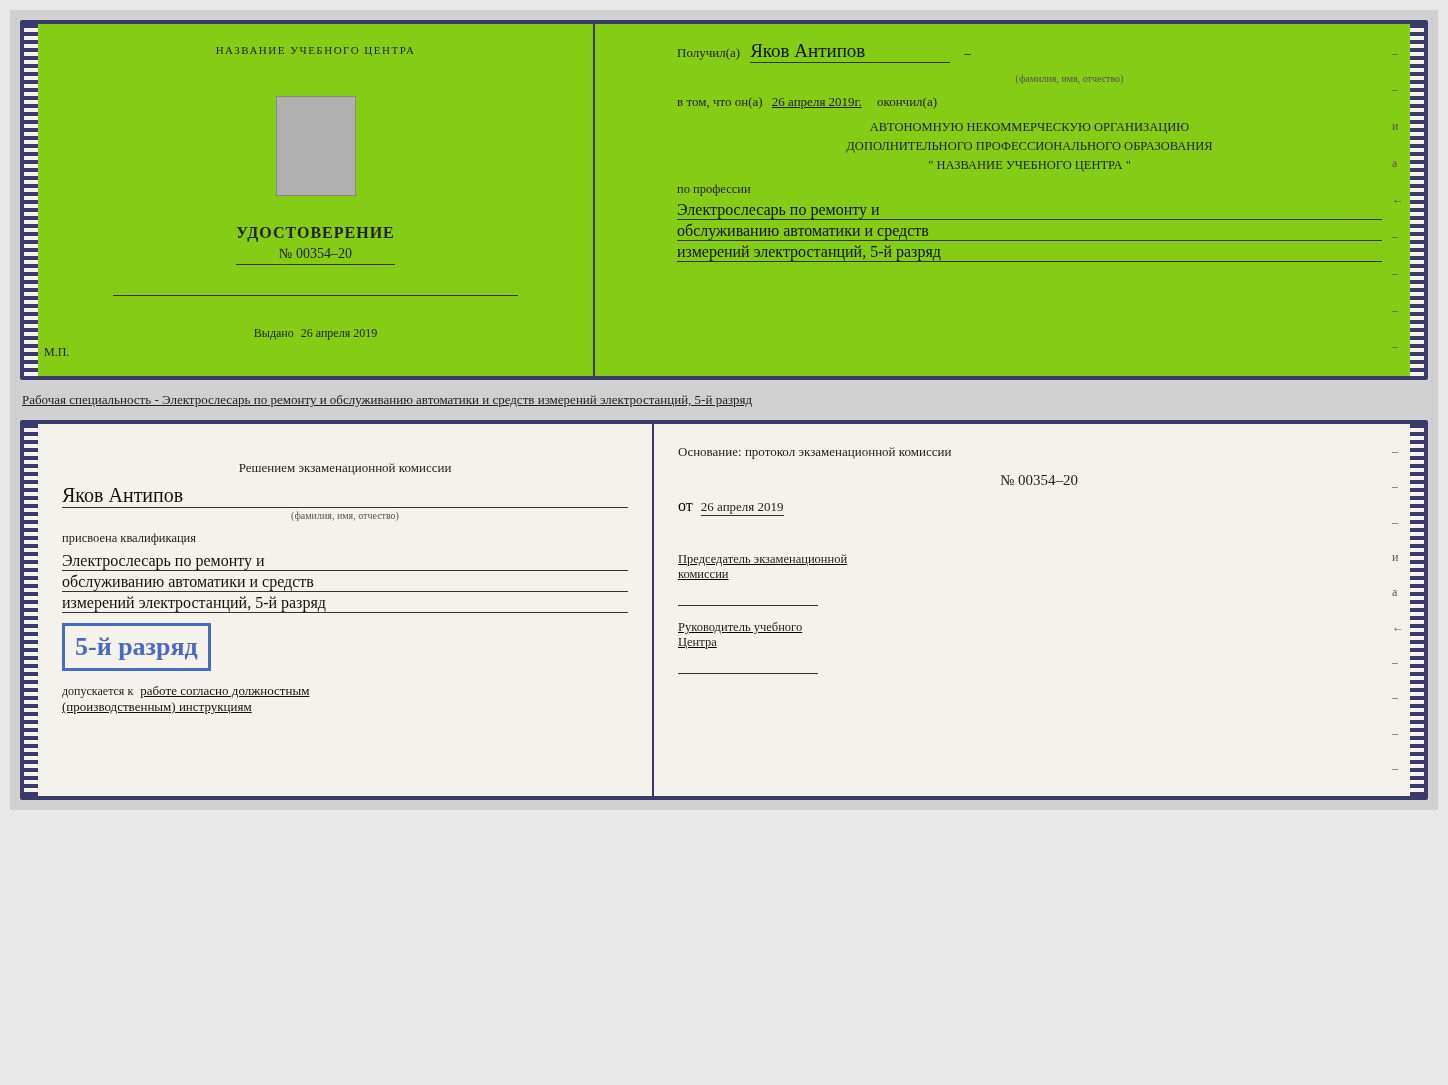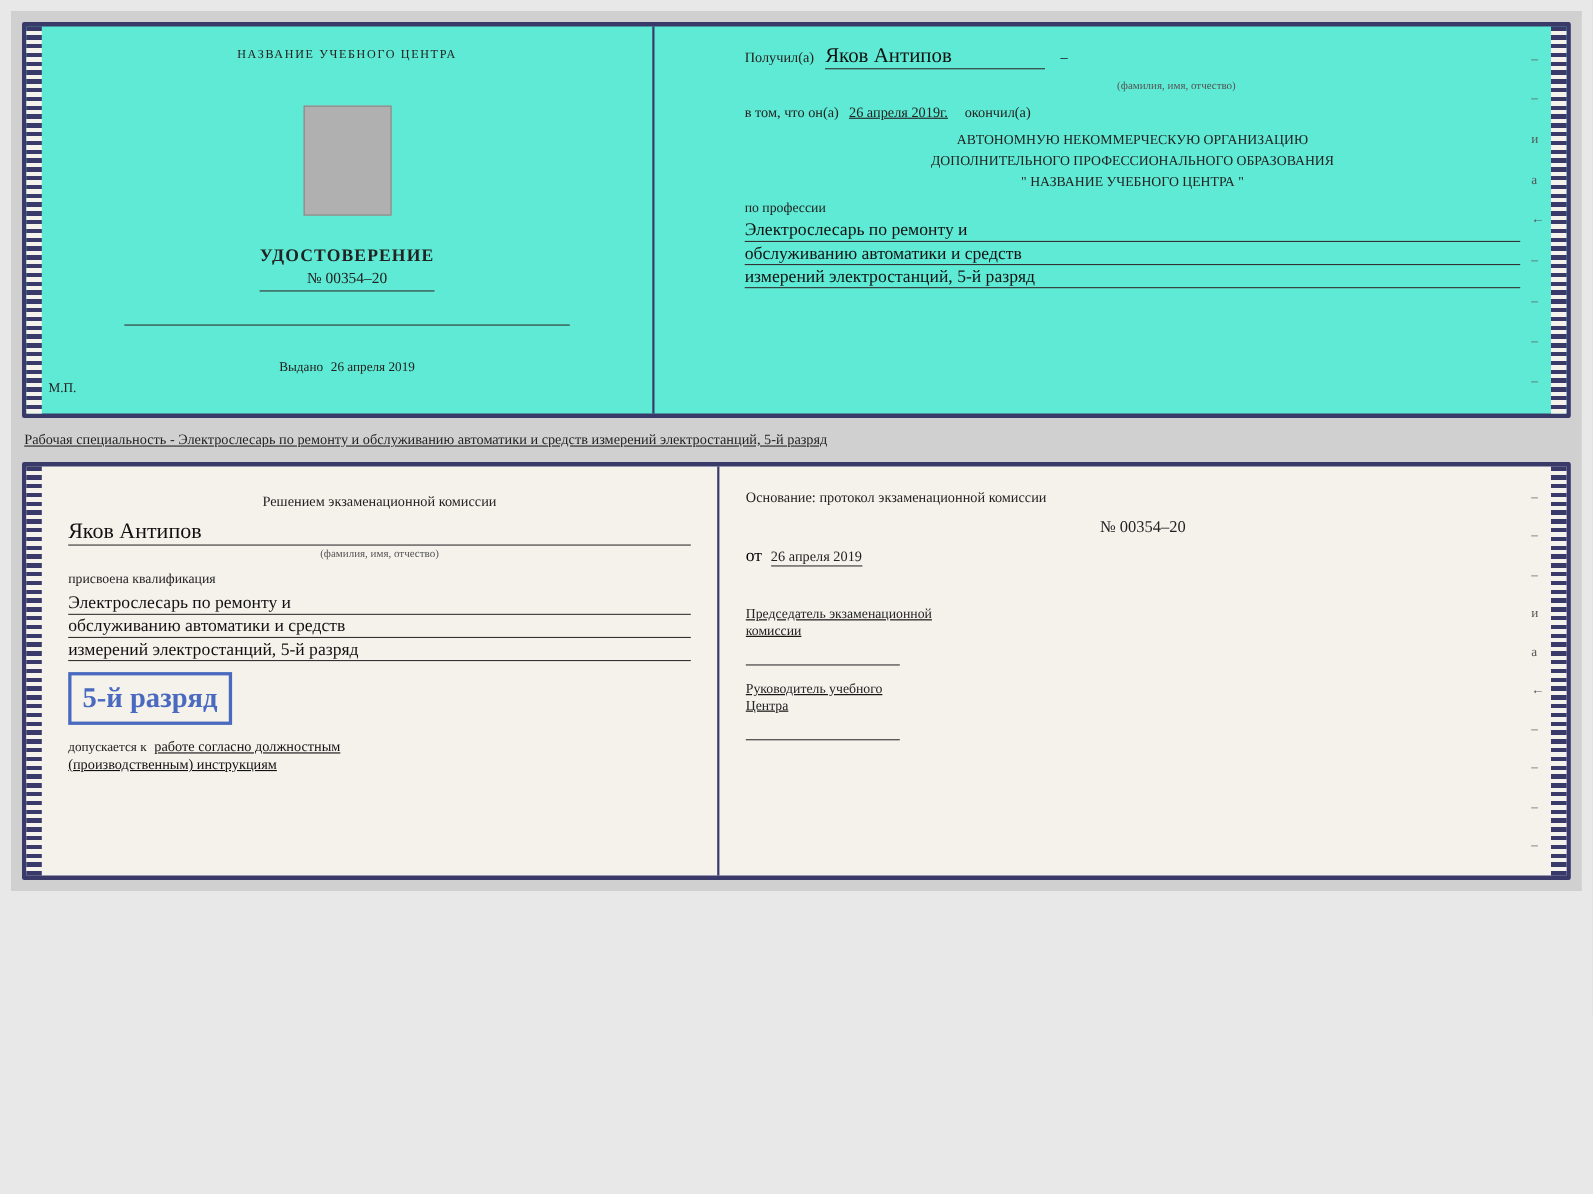--- a/index.html
+++ b/index.html
@@ -15,21 +15,21 @@
       background: #d0d0d0;
       padding: 10px;
       display: flex;
       flex-direction: column;
       gap: 8px;
     }
 
     
     .doc-top {
       display: flex;
-      background: #5eead4;
+      background: #84cc16;
       border: 4px solid #3a3a6a;
       border-radius: 2px;
       min-height: 360px;
     }
 
     .doc-left {
       width: 42%;
       border-right: 2px solid #3a3a6a;
       padding: 20px 24px;
       display: flex;
@@ -172,21 +172,21 @@
       display: flex;
       background: #f5f2ec;
       border: 4px solid #3a3a6a;
       border-radius: 2px;
       min-height: 380px;
     }
 
     .doc-bottom-left {
       width: 45%;
       border-right: 2px solid #3a3a6a;
-      padding: 24px 24px;
+      padding: 36px 24px;
       position: relative;
     }
 
     .doc-bottom-right {
       width: 55%;
       padding: 20px 24px;
       position: relative;
     }
 
     .commission-title {

